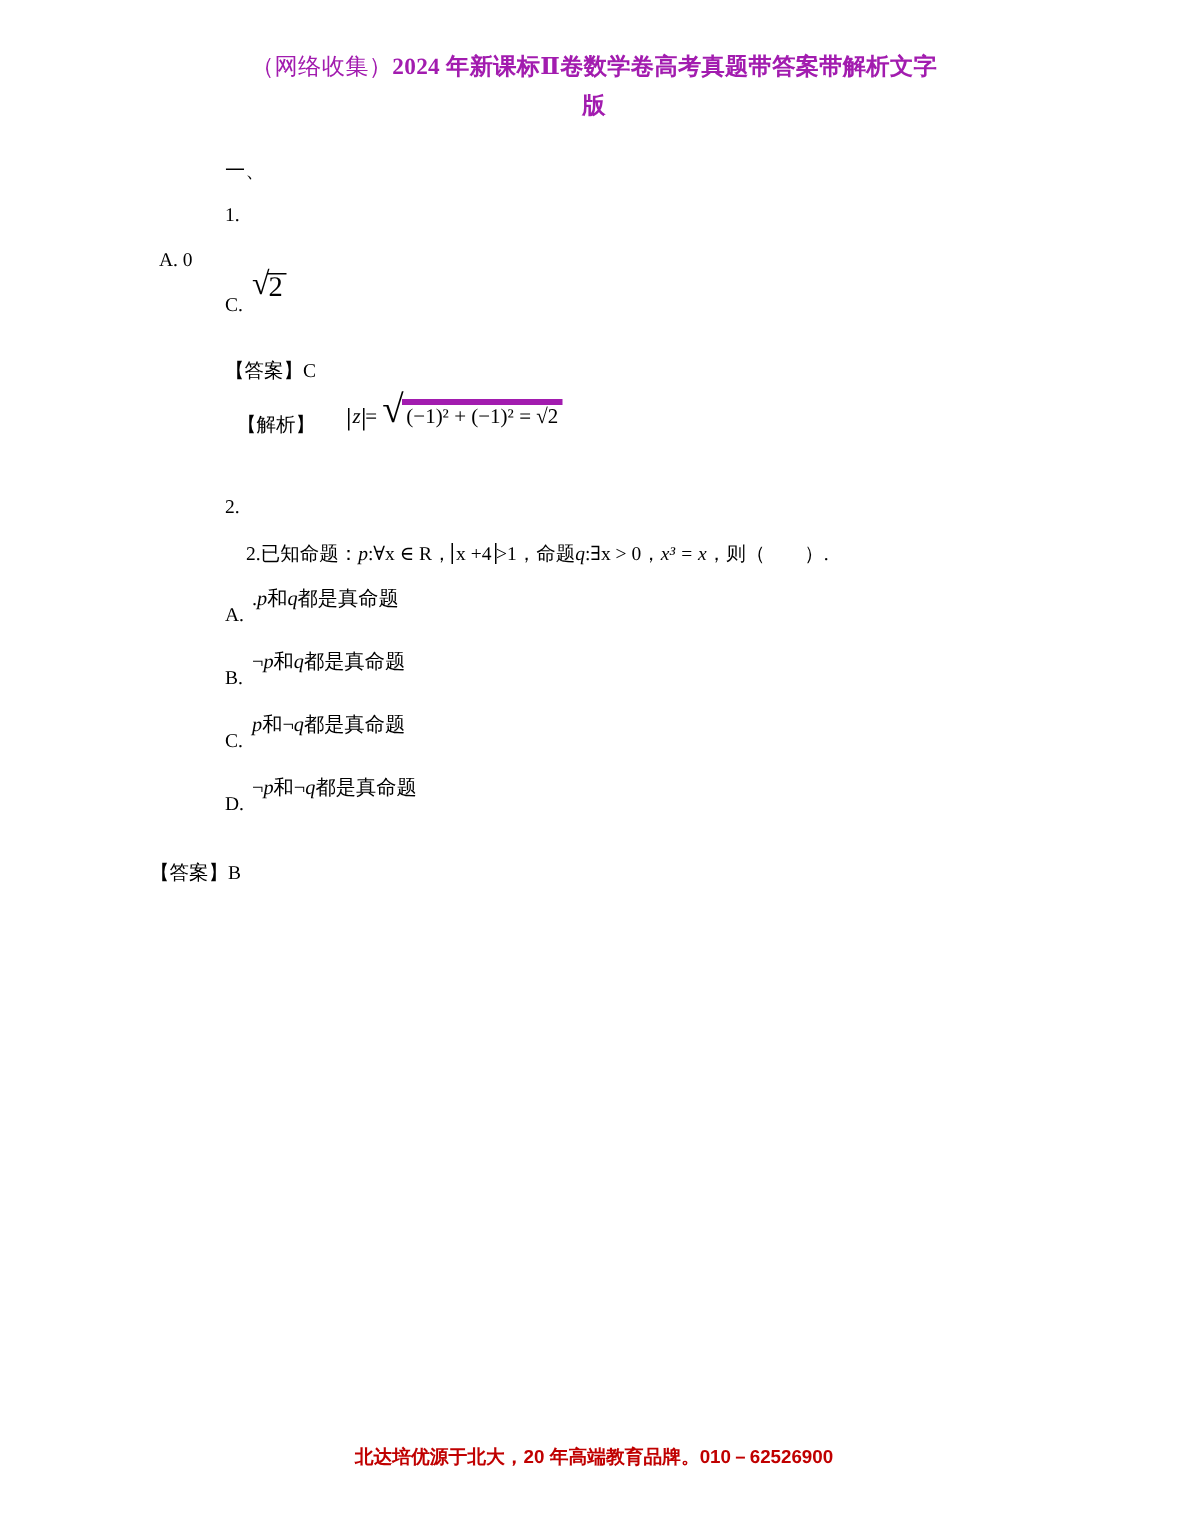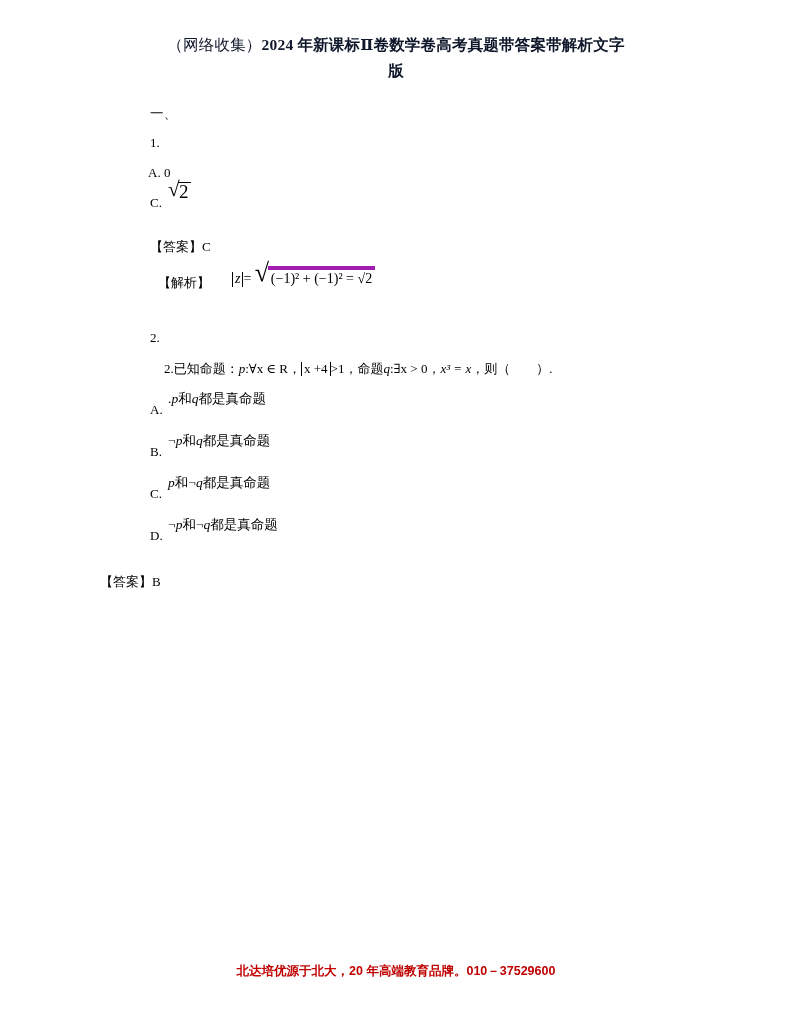--- a/index.html
+++ b/index.html
@@ -20,21 +20,21 @@
     width: 792px;
     height: 1024px;
     box-sizing: border-box;
     padding: 26px 60px 0 60px;
   }
   .doc-title {
     text-align: center;
     font-size: 15.5px;
     line-height: 26px;
     font-weight: bold;
-    color: #0f172a;
+    color: #a21caf;
     margin: 6px 0 0 0;
     letter-spacing: 0.2px;
   }
   .doc-title .paren {
     font-weight: normal;
   }
   .section-head {
     margin-top: 20px;
     font-size: 13.5px;
     line-height: 20px;
@@ -54,21 +54,21 @@
     white-space: nowrap;
   }
   .stem-small {
     margin-left: 104px;
     margin-top: 12px;
     font-size: 13px;
     line-height: 20px;
     white-space: nowrap;
   }
   .opt {
-    margin-left: 88px;
+    margin-left: 46px;
     margin-top: 12px;
     font-size: 13px;
     line-height: 18px;
   }
   .opt-row {
     margin-left: 90px;
     margin-top: 10px;
     font-size: 13px;
     line-height: 18px;
     display: flex;
@@ -237,16 +237,16 @@
   <div class="opt-row raised" style="margin-top:22px;">
     <span class="opt-label">D.</span>
     <span class="opt-body"><span>¬</span><span class="mi">p</span><span>和¬</span><span class="mi">q</span><span>都是真命题</span></span>
   </div>
 
   <div class="ans-line" style="margin-top:28px;margin-left:40px;">
     <span class="ans-label">【答案】</span><span>B</span>
   </div>
 
   <div class="footer">
-    <span>北达培优源于北大，20 年高端教育品牌。</span><span>010</span><span class="sep">－</span><span>37529600</span>
+    <span>北达培优源于北大，20 年高端教育品牌。</span><span>010</span><span class="sep">－</span><span>62526900</span>
   </div>
 
 </div>
 
 </body></html>

